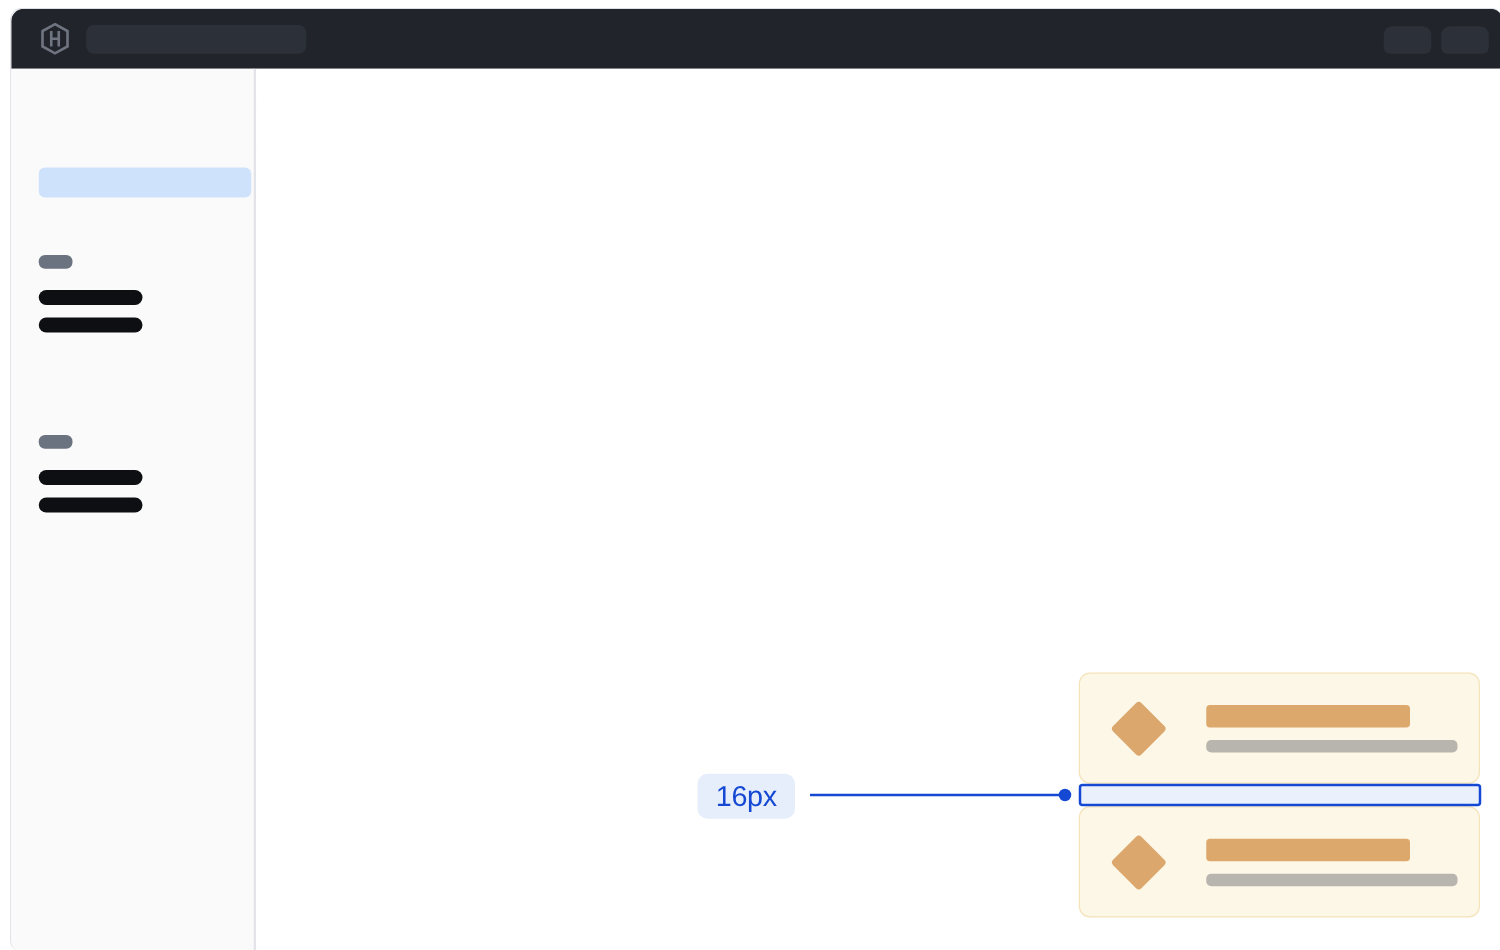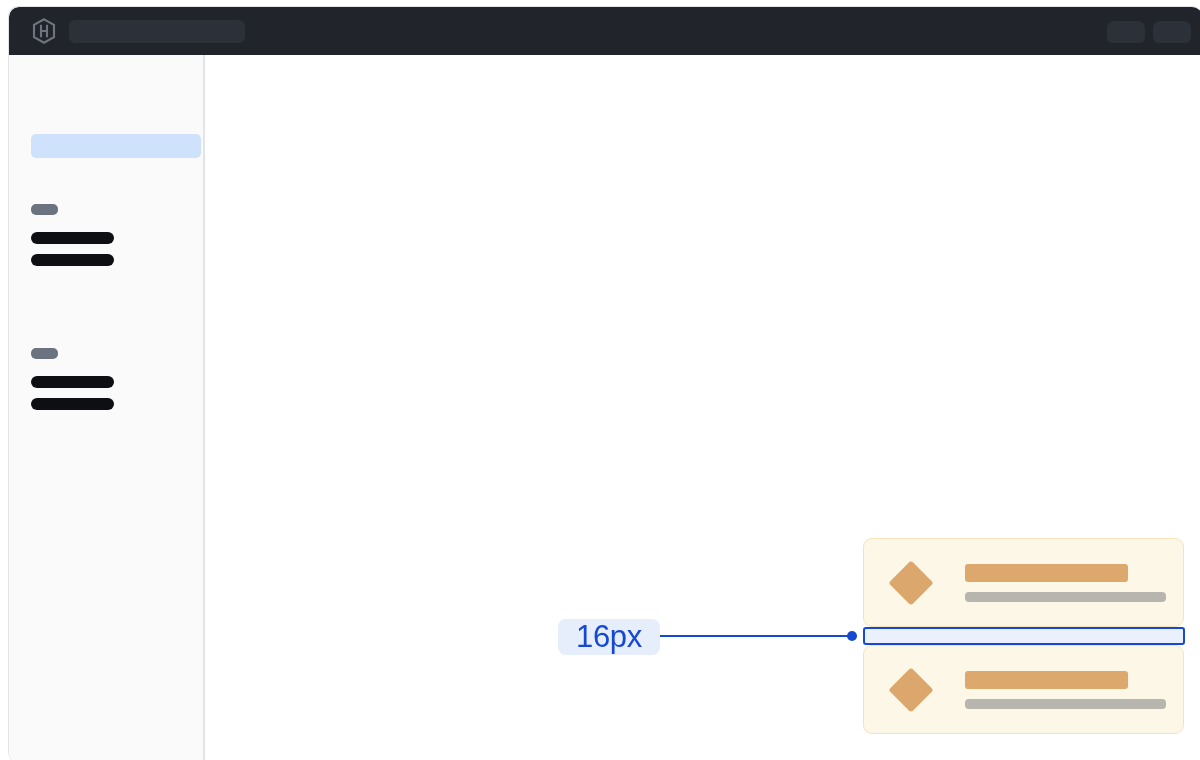--- a/index.html
+++ b/index.html
@@ -223,29 +223,29 @@
     width: 10px;
     height: 10px;
     border-radius: 50%;
     background: #1549d4;
   }
 
   .measure-badge {
     position: absolute;
     left: 549px;
     top: 612px;
-    width: 102px;
+    width: 78px;
     height: 36px;
     background: #e6eefc;
     border-radius: 8px;
     display: flex;
     align-items: center;
     justify-content: center;
     color: #1549d4;
-    font-size: 31px;
+    font-size: 23px;
     font-family: "Liberation Sans", sans-serif;
     letter-spacing: -0.3px;
   }
 </style>
 </head>
 <body>
 
 <div id="stage">
 
   <div class="app-window">

